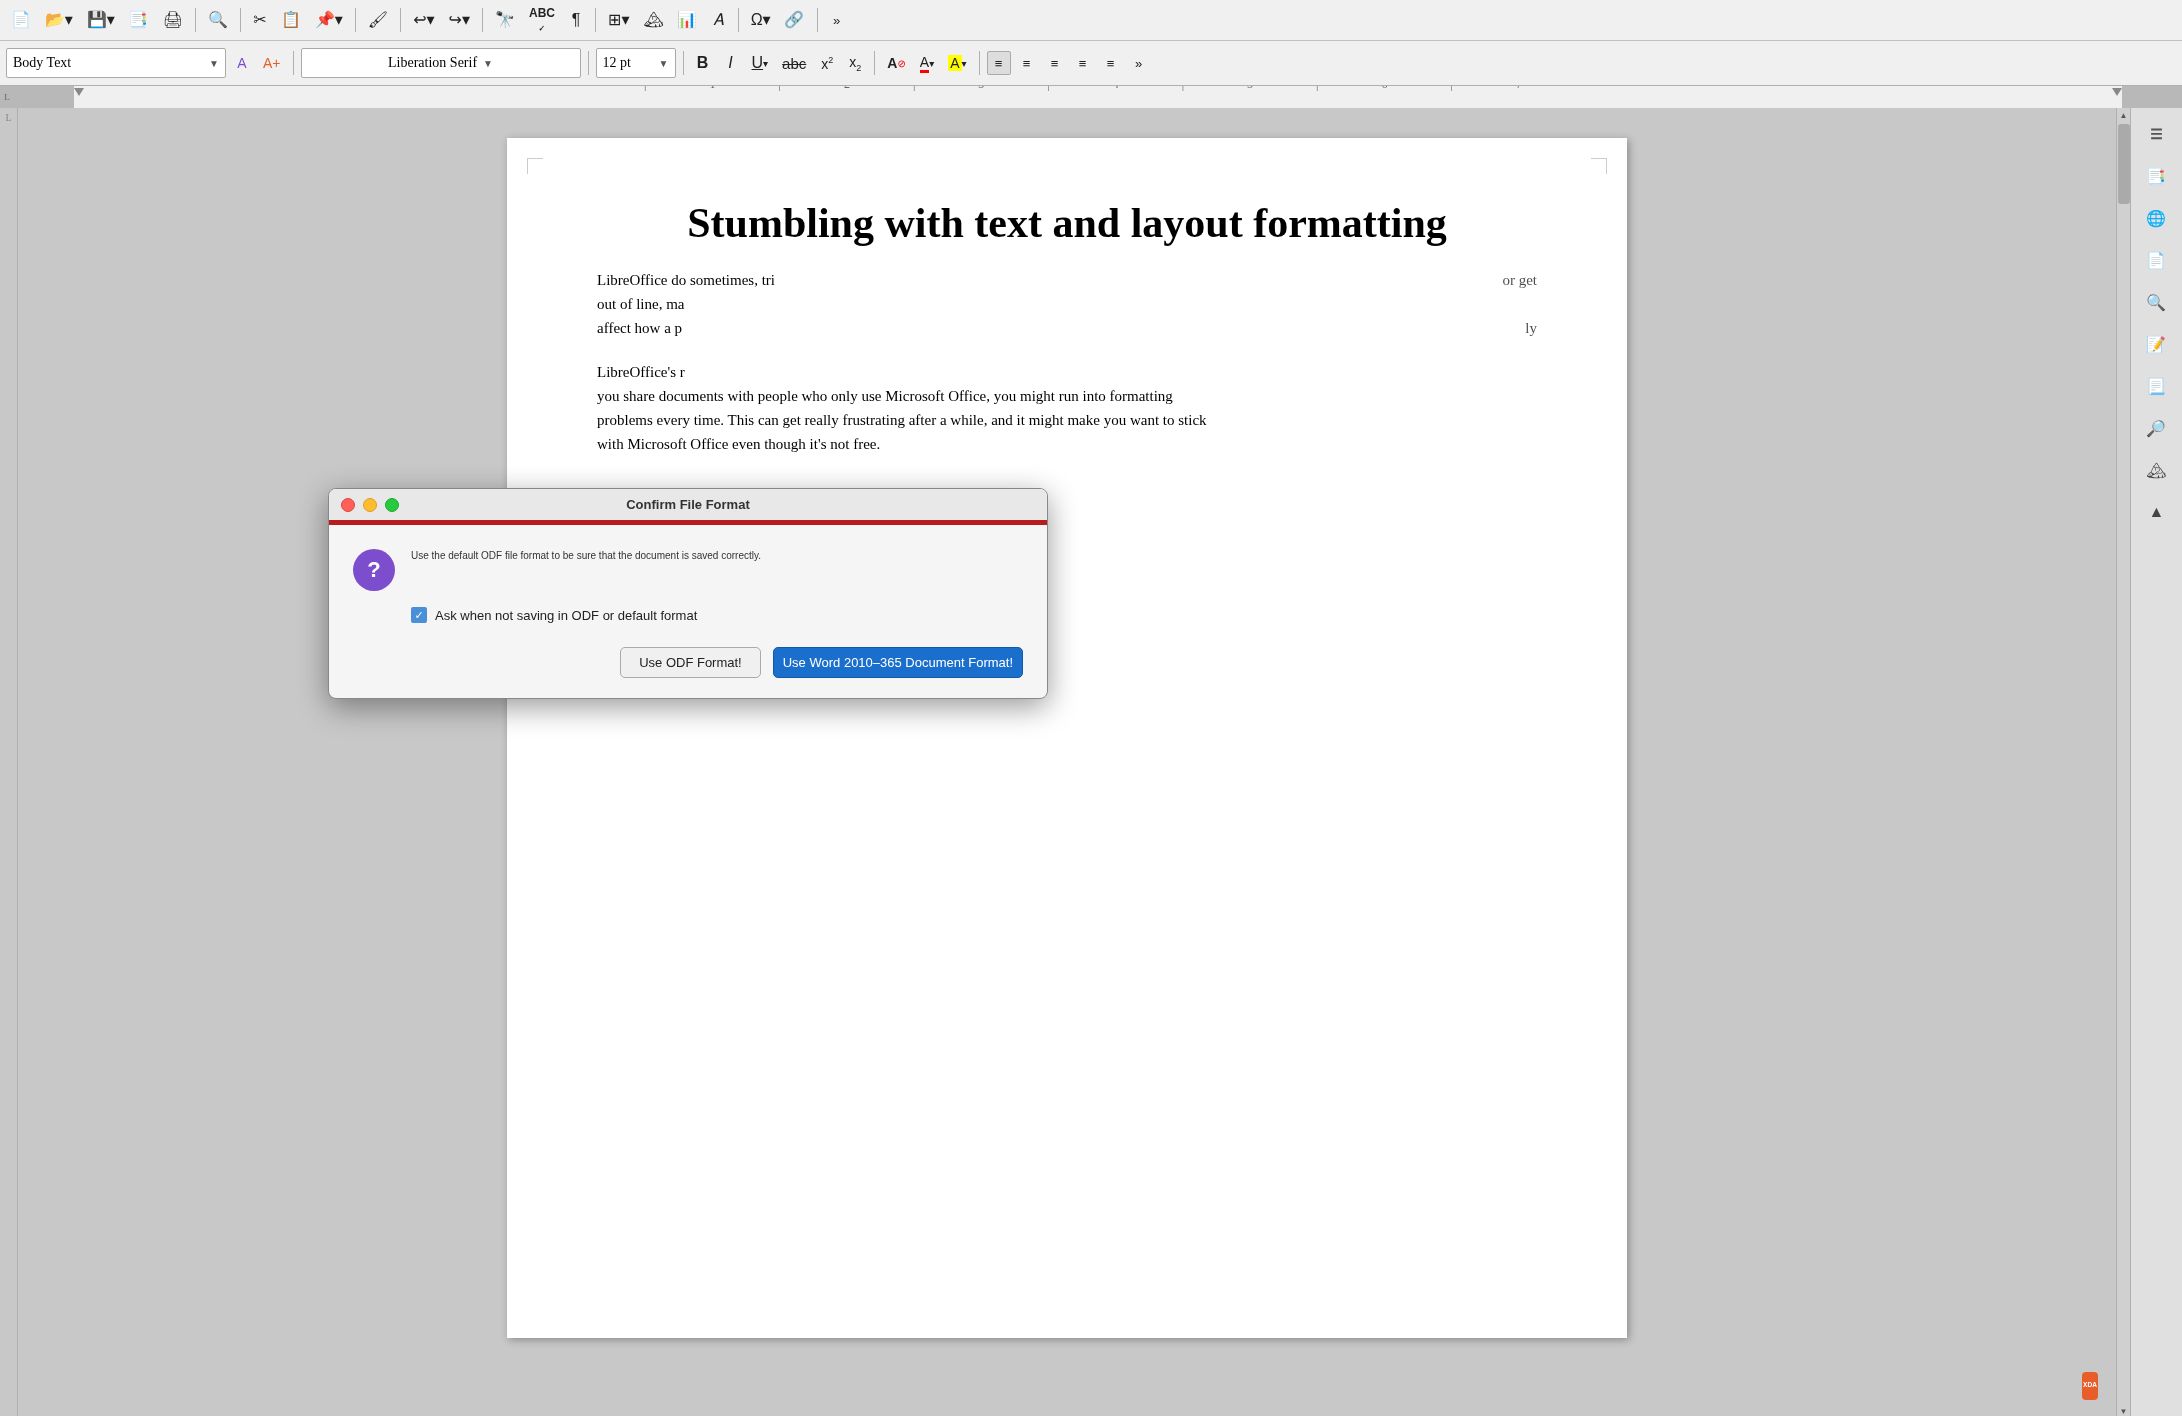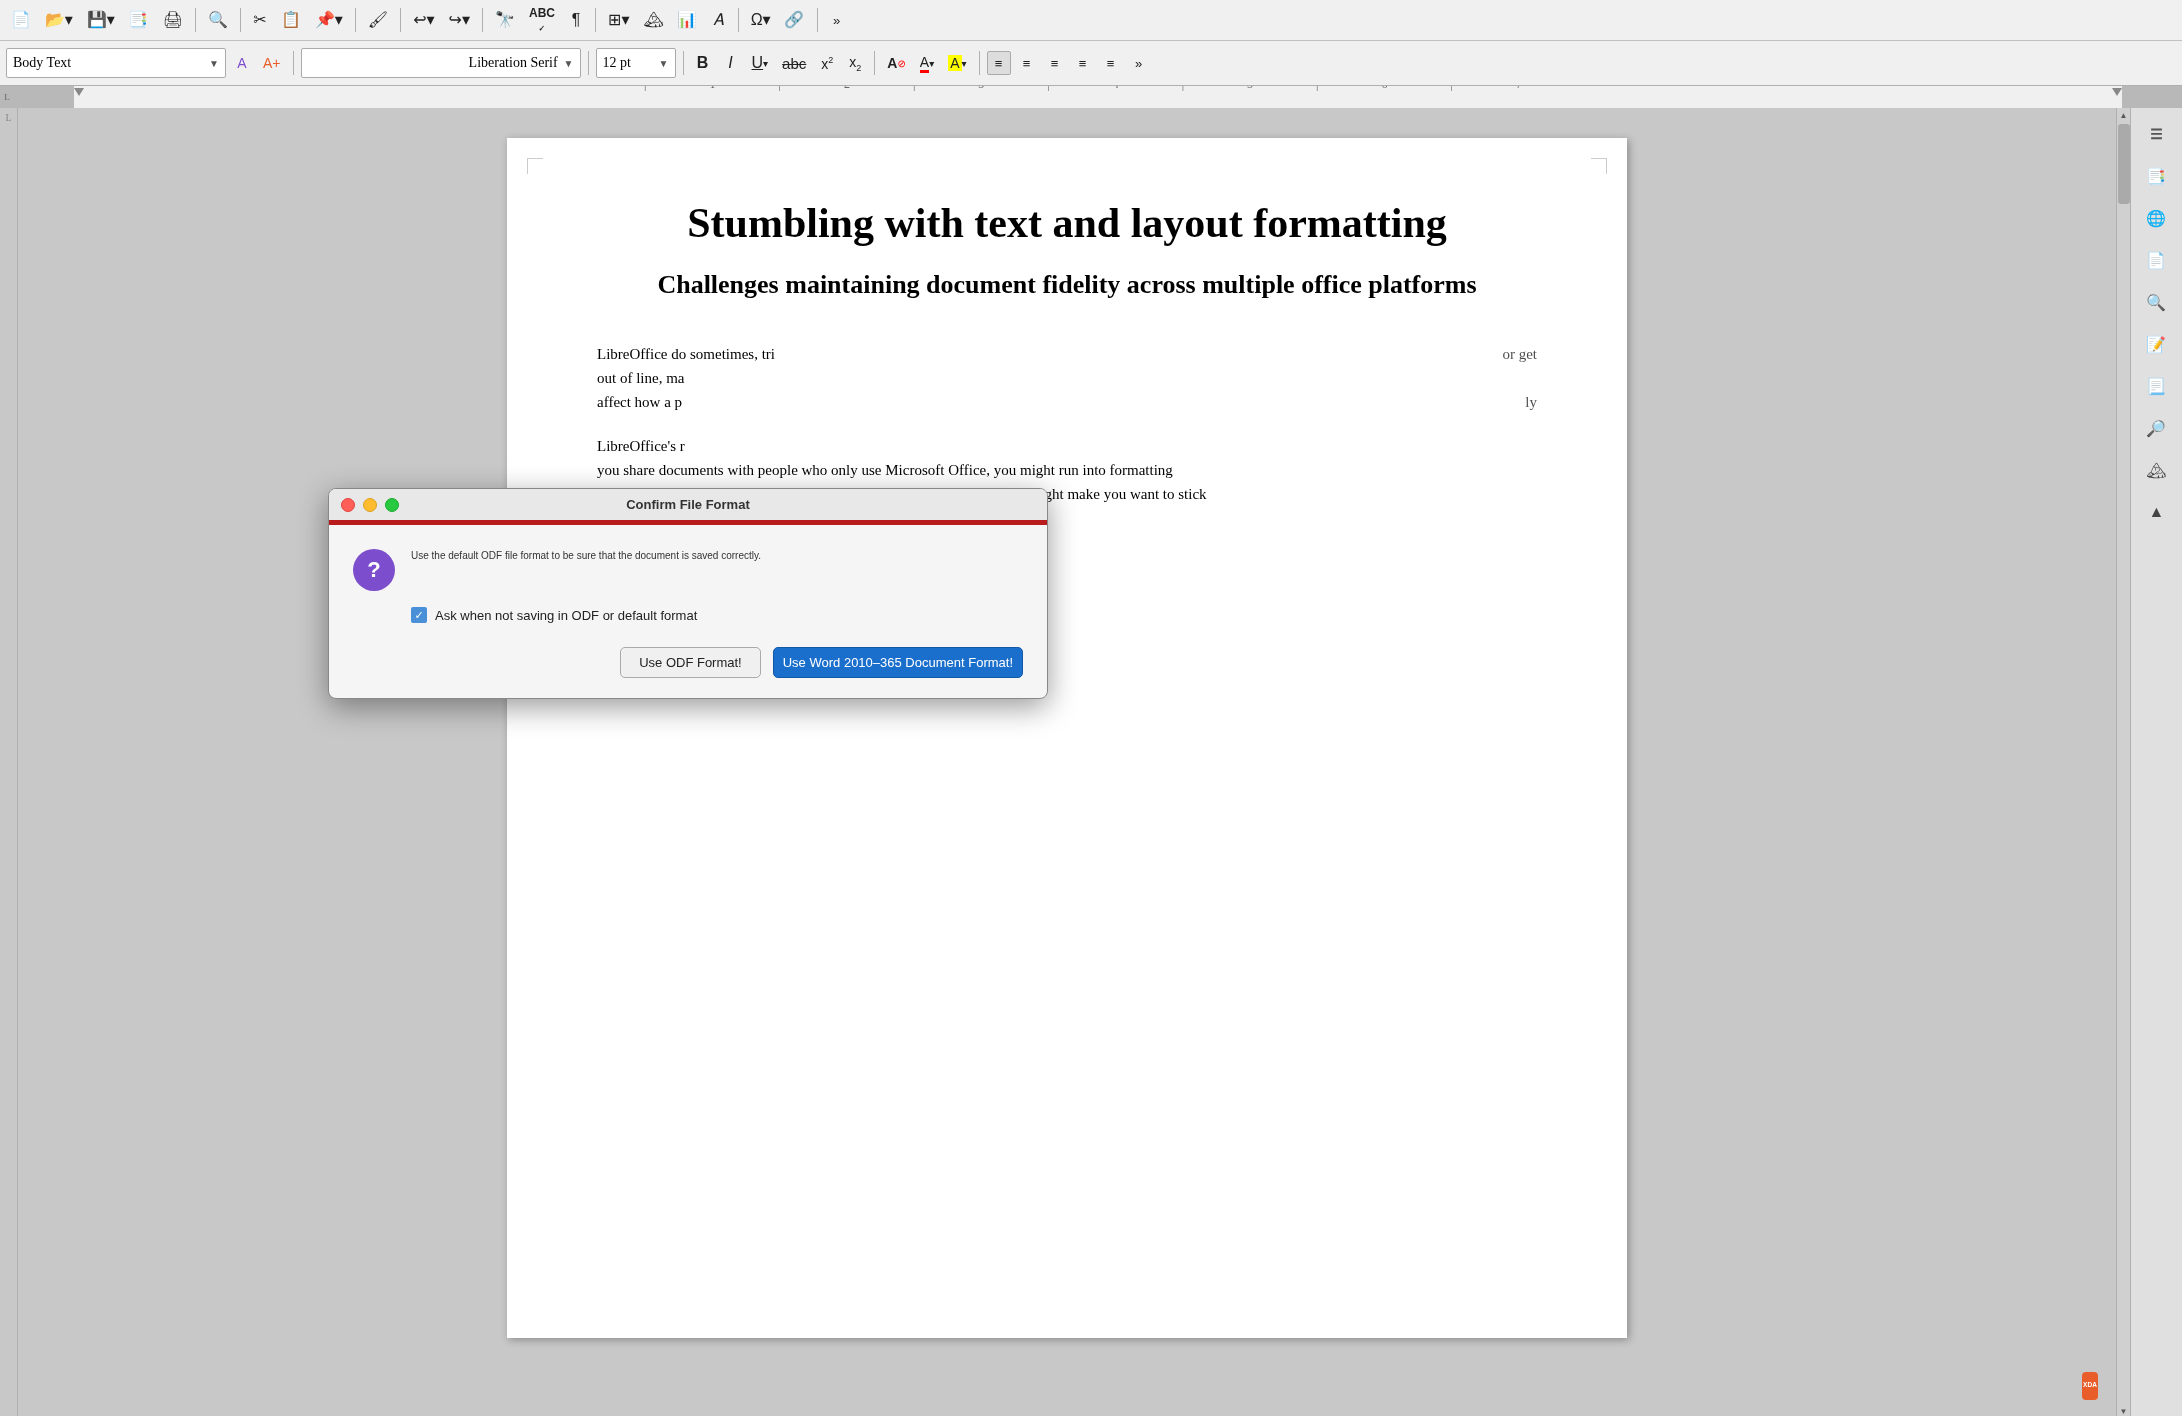--- a/index.html
+++ b/index.html
@@ -70,21 +70,21 @@
       align-items: center;
       background: #fff;
       border: 1px solid #aaa;
       border-radius: 2px;
       padding: 2px 6px;
       cursor: pointer;
       font-size: 14px;
       height: 30px;
     }
     .style-dropdown { width: 220px; justify-content: space-between; }
-    .font-dropdown { width: 280px; justify-content: flex-end; }
+    .font-dropdown { width: 280px; justify-content: center; }
     .size-dropdown { width: 80px; justify-content: space-between; }
 
     .dropdown-arrow { font-size: 10px; margin-left: 6px; color: #555; }
 
     
     .fmt-bold { font-weight: bold; font-size: 16px; }
     .fmt-italic { font-style: italic; font-size: 16px; }
     .fmt-underline { text-decoration: underline; font-size: 16px; }
     .fmt-strike { text-decoration: line-through; font-size: 15px; }
 
@@ -586,21 +586,20 @@
   </div>
 
   <div class="document-area" style="position:relative;">
     <div class="document-page">
 
       <div style="position:absolute;top:20px;left:20px;width:16px;height:16px;border-top:1px solid #ccc;border-left:1px solid #ccc;"></div>
       <div style="position:absolute;top:20px;right:20px;width:16px;height:16px;border-top:1px solid #ccc;border-right:1px solid #ccc;"></div>
 
       <h1 class="doc-title">Stumbling with text and layout formatting</h1>
 
-      <h2 class="doc-subtitle">Challenges maintaining document fidelity across multiple office platforms</h2>
 
       <p class="doc-body-text">
         LibreOffice do sometimes, tri<span style="opacity:0"> out of line, ma affect how a p</span>
         <span style="float:right;opacity:0.7">or get</span>
         <br>out of line, ma
         <br>affect how a p<span style="float:right;opacity:0.7">ly</span>
       </p>
 
 
       <p class="doc-body-text">

